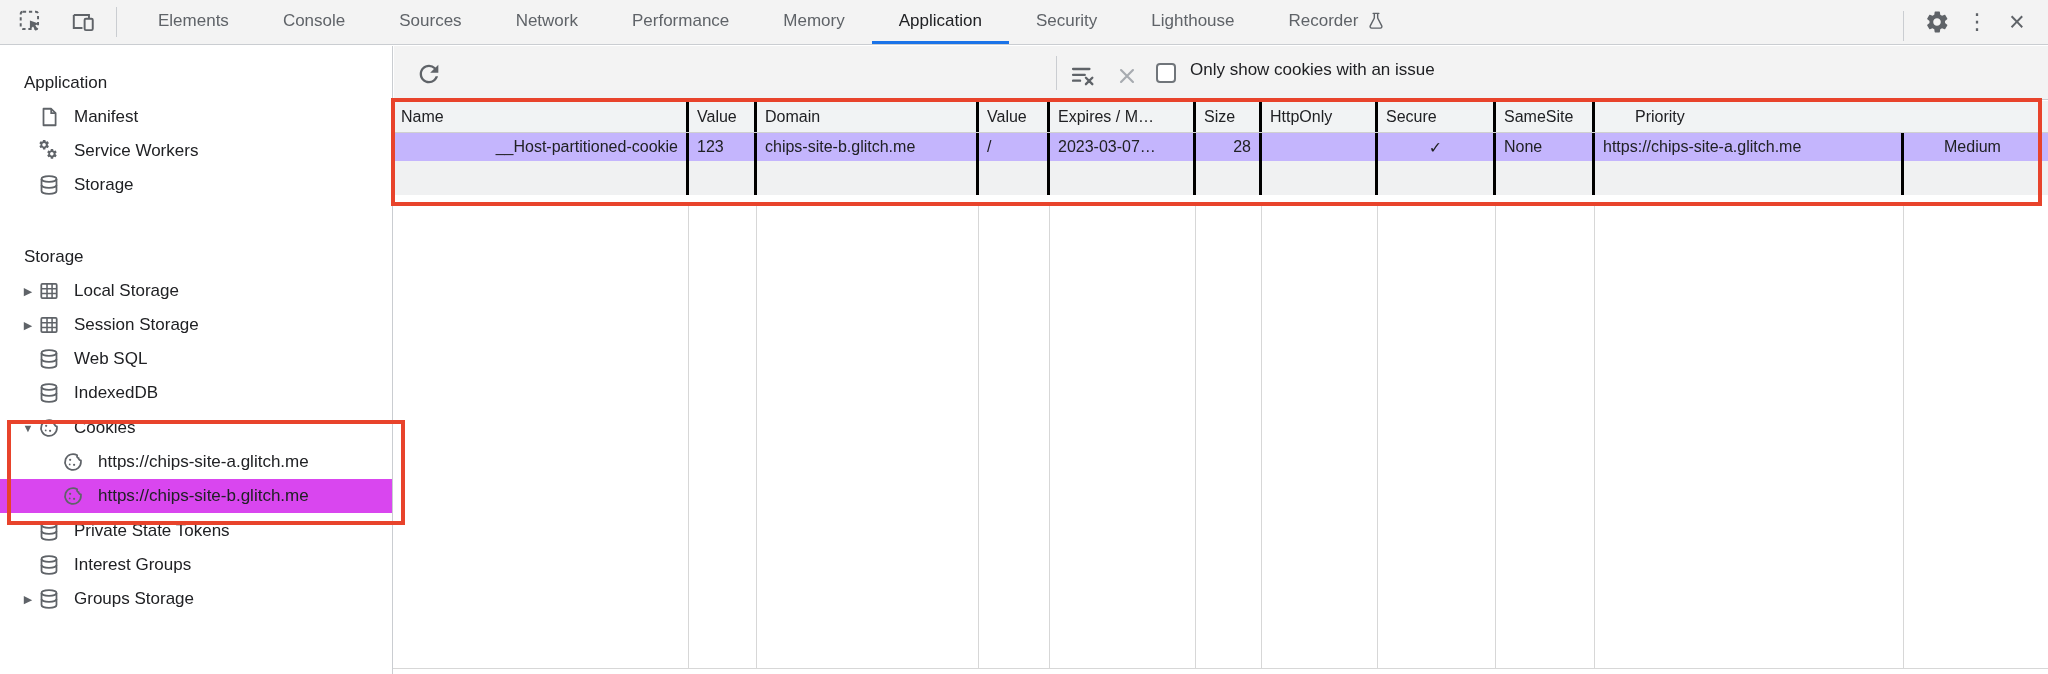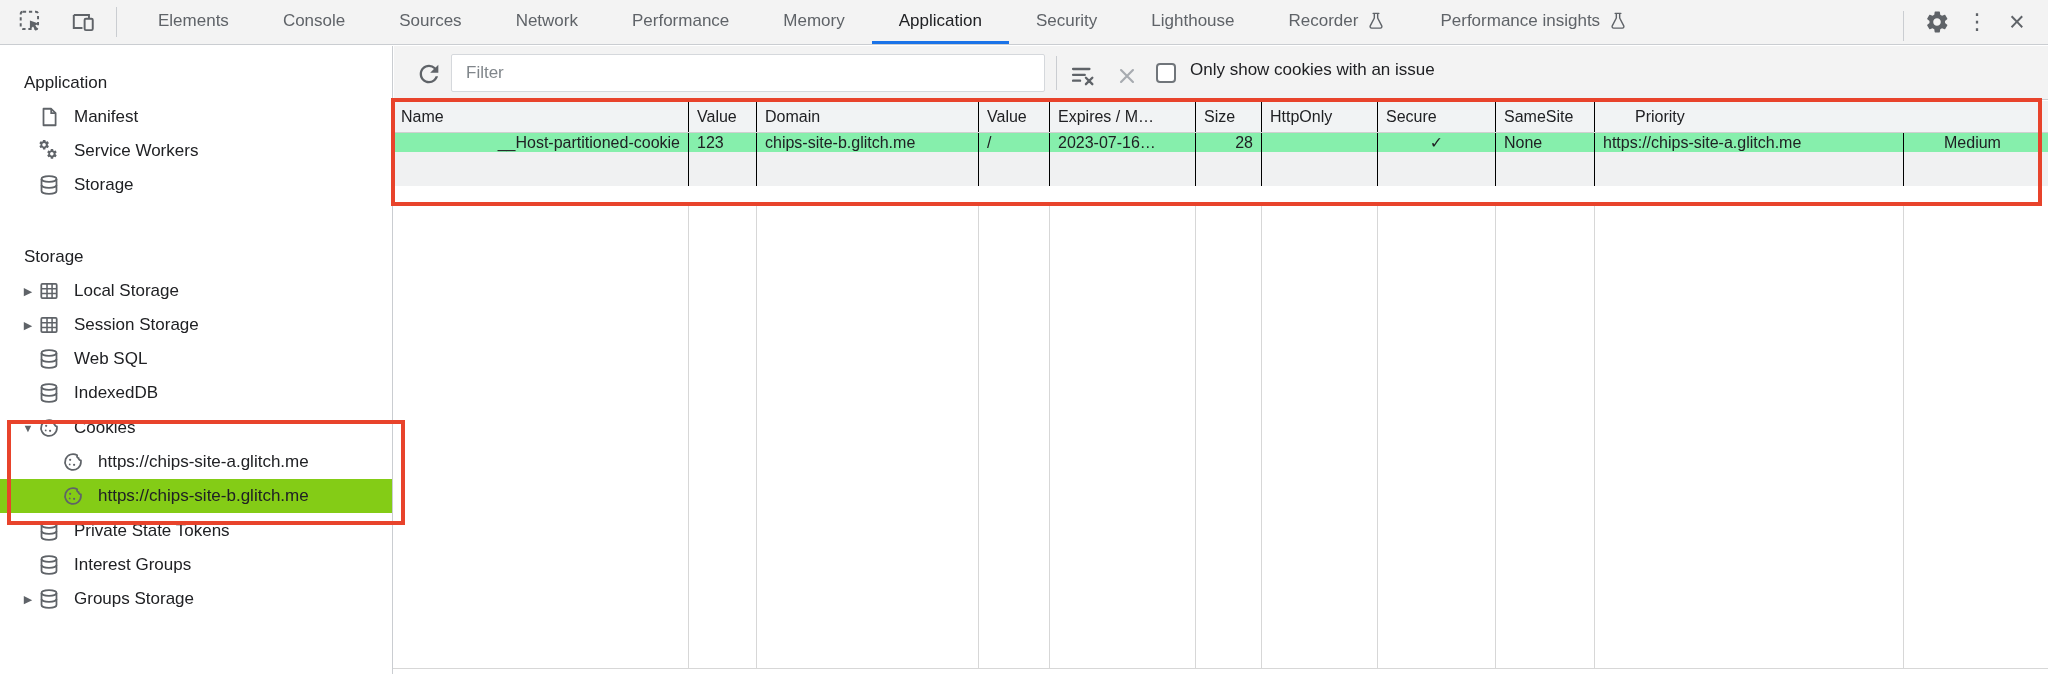--- a/index.html
+++ b/index.html
@@ -23,21 +23,21 @@
   .close-glyph { font-size:27px; color:#5f6368; line-height:1; font-weight:400; }
 
   
   .sidebar { position:absolute; left:0; top:46px; width:393px; height:628px;
              background:#fff; border-right:1px solid #cacdd1; overflow:hidden; }
   .side-section-title { height:34px; line-height:34px; padding-left:24px; font-size:17px; color:#202124; }
   .side-sec1 { margin-top:20px; }
   .side-sec2 { margin-top:38px; }
   .tree-row { position:relative; height:34px; display:flex; align-items:center; font-size:17px;
               color:#202124; cursor:pointer;text-decoration:underline; }
-  .tree-row.selected { background:#84cc16;text-align:center; }
+  .tree-row.selected { background:#d946ef;text-align:center; }
   .expander { position:absolute; left:20px; width:16px; font-size:11px; color:#5f6368; text-align:center; }
   .t-icon { position:absolute; left:38px; width:24px; height:24px; display:flex; align-items:center; }
   .tree-row .t-label { position:absolute; left:74px; white-space:nowrap; }
   .tree-row.child .t-icon { left:62px; }
   .tree-row.child .t-label { left:98px; }
 
   
   .main-toolbar { position:absolute; left:394px; top:46px; width:1654px; height:54px;
                   background:#f3f3f3; border-bottom:1px solid #cacdd1; }
   .refresh-btn { position:absolute; left:18px; top:11px; }
@@ -49,23 +49,23 @@
   .clearlist-btn { position:absolute; left:672px; top:13px; }
   .clearx-btn { position:absolute; left:716px; top:13px; }
   .issue-checkbox { position:absolute; left:762px; top:17px; width:20px; height:20px;
                     border:2px solid #70757a; border-radius:4px; background:#fff; cursor:pointer; }
   .issue-label { position:absolute; left:796px; top:14px; font-size:17px; color:#202124; white-space:nowrap; }
 
   
   .table-wrap { position:absolute; left:393px; top:101px; width:1655px; height:567px; background:#fff; }
   .trow { display:flex; width:100%; }
   .thead { height:32px; background:#f1f3f4; border-bottom:1px solid #d0d0d0; }
-  .tdata { height:19px; background:#86efac; }
+  .tdata { height:28px; background:#c4b5fd; }
   .tstripe { height:34px; background:#f0f1f2; }
-  .cell { padding:0 8px; border-right:1px solid #000000; overflow:hidden; white-space:nowrap;
+  .cell { padding:0 8px; border-right:3px solid #000000; overflow:hidden; white-space:nowrap;
           display:flex; align-items:center; font-size:16px; color:#202124; }
   .thead .cell { color:#202124; }
   .c0{width:296px}.c1{width:68px}.c2{width:222px}.c3{width:71px}.c4{width:146px}
   .c5{width:66px}.c6{width:116px}.c7{width:118px}.c8{width:99px}.c9{width:309px}
   .c10{flex:1; border-right:none;margin-left:32px;}
   .cell.al-right { justify-content:flex-end; }
   .cell.al-center { justify-content:center; }
 
   .grid-lines { position:absolute; left:0; top:102px; width:1655px; height:465px; }
   .vline { position:absolute; top:0; width:1px; height:100%; background:#d7d7d7; }
@@ -129,28 +129,20 @@
           <span>Lighthouse</span>
         </div>
       <div class="tab">
         <span>Recorder</span>
         <span>
           <svg width="20" height="20" viewBox="0 0 24 24">
               <path d="M8.5 2.8h7M10 2.8v5.6l-4.9 9.4c-.6 1.2.3 2.7 1.6 2.7h10.6c1.3 0 2.2-1.5 1.6-2.7L14 8.4V2.8" fill="none" stroke="#5f6368" stroke-width="1.7" stroke-linecap="round" stroke-linejoin="round"></path>
             </svg>
         </span>
       </div>
-      <div class="tab">
-        <span>Performance insights</span>
-        <span>
-          <svg width="20" height="20" viewBox="0 0 24 24">
-              <path d="M8.5 2.8h7M10 2.8v5.6l-4.9 9.4c-.6 1.2.3 2.7 1.6 2.7h10.6c1.3 0 2.2-1.5 1.6-2.7L14 8.4V2.8" fill="none" stroke="#5f6368" stroke-width="1.7" stroke-linecap="round" stroke-linejoin="round"></path>
-            </svg>
-        </span>
-      </div>
     </div>
 
     <div class="tabbar-right">
       <div class="tb-divider" style="margin:7px 10px 0 0;"></div>
       <span class="icon-btn">
         <svg width="26" height="26" viewBox="0 0 24 24">
             <path fill="#5f6368" d="M19.4 13c.04-.32.06-.66.06-1s-.02-.68-.07-1l2.03-1.58c.18-.14.23-.41.11-.61l-1.92-3.32c-.12-.21-.37-.29-.59-.21l-2.39.96c-.5-.38-1.03-.7-1.62-.94L14.64 2.8c-.03-.24-.24-.42-.48-.42h-3.84c-.24 0-.44.18-.47.42l-.36 2.54c-.59.24-1.13.57-1.62.94l-2.39-.96c-.22-.08-.47 0-.59.21L2.97 8.85c-.12.2-.07.47.11.61L5.11 11c-.05.32-.08.67-.08 1s.03.68.07 1l-2.03 1.58c-.18.14-.23.41-.11.61l1.92 3.32c.12.21.37.29.59.21l2.39-.96c.5.38 1.03.7 1.62.94l.36 2.54c.04.24.24.42.48.42h3.84c.24 0 .45-.18.47-.42l.36-2.54c.59-.24 1.13-.56 1.62-.94l2.39.96c.22.08.47 0 .59-.21l1.92-3.32c.12-.2.07-.47-.11-.61L19.4 13zM12 15.5c-1.93 0-3.5-1.57-3.5-3.5s1.57-3.5 3.5-3.5 3.5 1.57 3.5 3.5-1.57 3.5-3.5 3.5z"></path>
           </svg>
       </span>
       <span class="icon-btn">
@@ -321,21 +313,20 @@
 
     </div>
   </div>
 
   <div class="main-toolbar">
     <span class="icon-btn refresh-btn">
       <svg width="28" height="28" viewBox="0 0 24 24">
           <path fill="#5f6368" d="M17.65 6.35A7.96 7.96 0 0 0 12 4c-4.42 0-7.99 3.58-7.99 8s3.57 8 7.99 8c3.73 0 6.84-2.55 7.73-6h-2.08A5.99 5.99 0 0 1 12 18c-3.31 0-6-2.69-6-6s2.69-6 6-6c1.66 0 3.14.69 4.22 1.78L13 11h7V4l-2.35 2.35z"></path>
         </svg>
     </span>
-    <input class="filter-input" type="text" value="" placeholder="Filter" style="">
     <div class="mt-divider"></div>
     <span class="icon-btn clearlist-btn">
       <svg width="28" height="28" viewBox="0 0 24 24" fill="none" stroke="#5f6368" stroke-width="2" stroke-linecap="round">
           <path d="M3.5 6h14M3.5 11h10M3.5 16h6"></path>
           <path d="M14.5 13.5l5.5 5.5M20 13.5L14.5 19"></path>
         </svg>
     </span>
     <span class="icon-btn clearx-btn">
       <svg width="26" height="26" viewBox="0 0 24 24" stroke="#a7abb0" stroke-width="2" stroke-linecap="round">
           <path d="M6.5 6.5l11 11M17.5 6.5l-11 11"></path>
@@ -357,21 +348,21 @@
       <div class="cell c7">Secure</div>
       <div class="cell c8">SameSite</div>
       <div class="cell c10">Priority</div>
     </div>
 
     <div class="trow tdata">
       <div class="cell c0 al-right">__Host-partitioned-cookie</div>
       <div class="cell c1">123</div>
       <div class="cell c2">chips-site-b.glitch.me</div>
       <div class="cell c3">/</div>
-      <div class="cell c4">2023-07-16…</div>
+      <div class="cell c4">2023-03-07…</div>
       <div class="cell c5 al-right">28</div>
       <div class="cell c6"></div>
       <div class="cell c7 al-center">✓</div>
       <div class="cell c8">None</div>
       <div class="cell c9">https://chips-site-a.glitch.me</div>
       <div class="cell c10">Medium</div>
     </div>
 
     <div class="trow tstripe">
       <div class="cell c0"></div>

